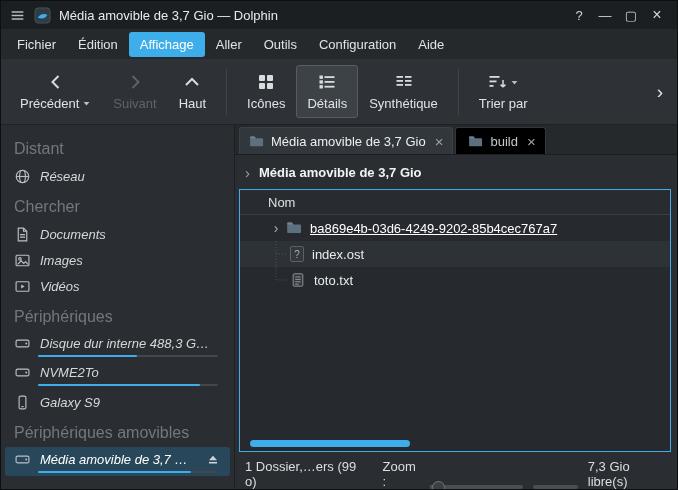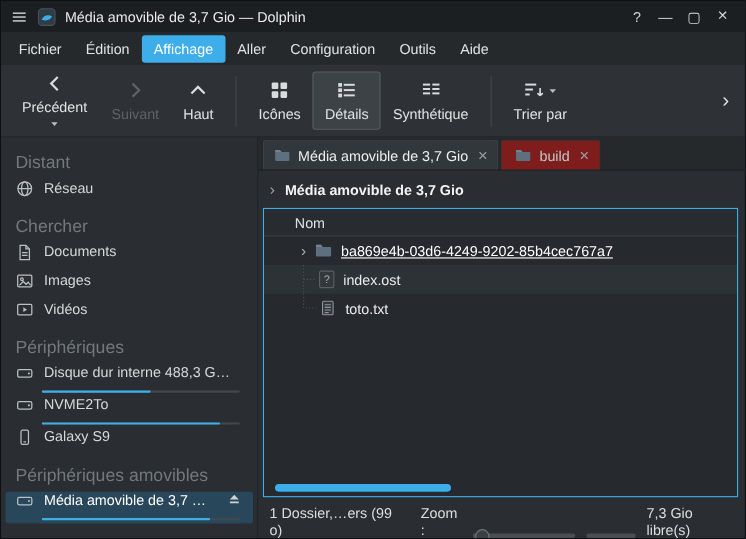--- a/index.html
+++ b/index.html
@@ -29,49 +29,49 @@
   .menu-item.active { background: #3daee9; color: #ffffff; }
 
   
   .toolbar { flex: 0 0 66px; background: #2e3236; border-bottom: 1px solid #1f2225; display: flex; align-items: center; padding: 0 8px; }
   .tool-btn { display: flex; flex-direction: column; align-items: center; justify-content: center; gap: 4px; padding: 6px 10px; border: 1px solid transparent; border-radius: 3px; color: #dfe3e6; }
   .tool-btn .ic-row { display: flex; align-items: center; gap: 3px; }
   .tb-ic { width: 20px; height: 20px; color: #d8dcde; display: inline-flex; }
   .tb-ic svg { width: 100%; height: 100%; }
   .caret { width: 9px; height: 9px; color: #b9bfc3; display: inline-flex; }
   .caret svg { width: 100%; height: 100%; }
-  .tb-label-row { display: flex; align-items: center; gap: 3px; flex-direction: column; }
+  .tb-label-row { display: flex; align-items: center; gap: 3px; }
   .tool-btn.disabled, .tool-btn.disabled .tb-ic { color: #5d6367; }
   .tool-btn.checked { background: #3d4247; border-color: #575d62; }
   .tool-sep { width: 1px; height: 46px; background: #41464b; margin: 0 9px; flex: 0 0 1px; }
   .overflow { margin-left: auto; color: #dfe3e6; font-size: 19px; padding: 0 6px; }
 
   
   .body { flex: 1; display: flex; min-height: 0; }
 
   
   .sidebar { flex: 0 0 234px; width: 234px; background: #2a2e32; border-right: 1px solid #1d2023; padding-top: 6px; overflow: hidden; }
   .side-header { color: #72787c; font-size: 16px; padding: 9px 0 5px 13px; }
-  .side-item { height: 26px; display: flex; align-items: flex-start; gap: 9px; padding: 0 10px 0 9px; margin: 0 4px; border-radius: 3px; color: #d4d8da; position: relative; }
+  .side-item { height: 26px; display: flex; align-items: center; gap: 9px; padding: 0 10px 0 9px; margin: 0 4px; border-radius: 3px; color: #d4d8da; position: relative; font-style: italic; }
   .side-item .sb-ic { width: 17px; height: 17px; flex: 0 0 17px; color: #b9c0c5; display: inline-flex; }
   .side-item .sb-ic svg { width: 100%; height: 100%; }
   .side-item .lbl { white-space: nowrap; overflow: hidden; }
   .side-item.with-bar { height: 29px; padding-bottom: 4px; }
   .bar { position: absolute; left: 33px; right: 12px; bottom: 3px; height: 2px; background: #43484d; border-radius: 1px; }
   .bar .fill { display: block; height: 100%; background: #3daee9; border-radius: 1px; }
   .side-item.selected { background: #29475a; color: #ffffff; }
   .eject { margin-left: auto; width: 14px; height: 14px; color: #ced3d6; display: inline-flex; flex: 0 0 14px; }
   .eject svg { width: 100%; height: 100%; }
 
   
   .main { flex: 1; display: flex; flex-direction: column; min-width: 0; background: #2a2e32; }
 
   .tabbar { flex: 0 0 30px; background: #26292c; border-bottom: 1px solid #1b1e20; display: flex; align-items: flex-end; padding: 2px 4px 0 4px; gap: 2px; }
   .tab { height: 27px; display: flex; align-items: center; gap: 7px; padding: 0 9px; background: #32373c; border: 1px solid #3c4146; border-bottom: none; border-radius: 3px 3px 0 0; color: #eceeef; }
-  .tab.inactive { background: #7f1d1d; border-color: #33373b; color: #c3c8cb; padding-left: 12px; }
+  .tab.inactive { background: #000000; border-color: #33373b; color: #c3c8cb; padding-left: 12px; }
   .tab .f-ic-s { width: 15px; height: 15px; display: inline-flex; }
   .tab .f-ic-s svg { width: 100%; height: 100%; }
   .tab-close { color: #9ba1a5; font-size: 15px; line-height: 1; margin-left: 2px; }
 
   .crumbbar { flex: 0 0 34px; display: flex; align-items: center; gap: 9px; padding: 0 10px; }
   .crumb-chevron { color: #9aa0a4; font-size: 15px; line-height: 1; }
   .crumb { font-weight: bold; color: #f2f3f4; }
 
   .viewwrap { flex: 1; margin: 0 6px 0 4px; border: 1px solid #3daee9; background: #26292d; display: flex; flex-direction: column; position: relative; min-height: 0; text-align: center; }
   .list-header { flex: 0 0 25px; display: flex; align-items: center; padding-left: 28px; color: #dde0e2; background: #282c30; border-bottom: 1px solid #3a3f44; }
@@ -119,22 +119,22 @@
       <span class="win-btn">▢</span>
       <span class="win-btn close">×</span>
     </div>
   </div>
 
   <div class="menubar">
     <span class="menu-item">Fichier</span>
     <span class="menu-item">Édition</span>
     <span class="menu-item active">Affichage</span>
     <span class="menu-item">Aller</span>
+    <span class="menu-item">Outils</span>
     <span class="menu-item">Configuration</span>
-    <span class="menu-item">Outils</span>
     <span class="menu-item">Aide</span>
   </div>
 
   <div class="toolbar">
     <div class="tool-btn">
       <span class="tb-ic">
           <svg viewBox="0 0 20 20" fill="none" stroke="currentColor" stroke-width="2">
             <path d="M12.5 4 6.5 10l6 6"></path>
           </svg>
         </span>

